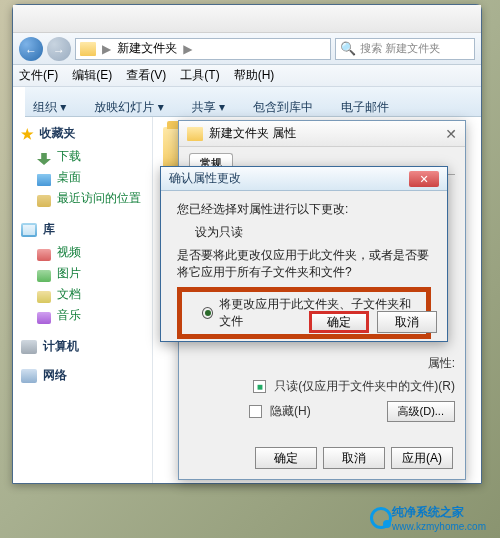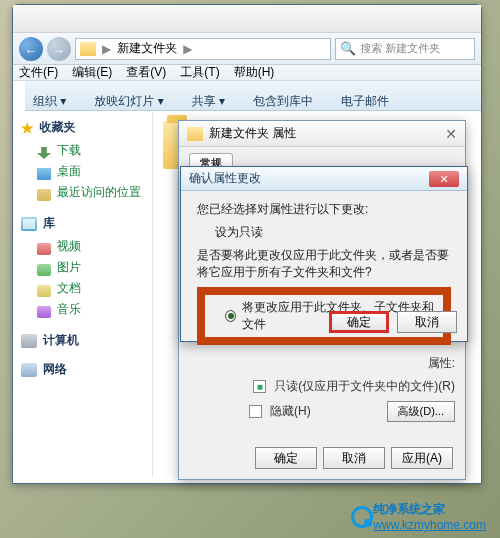--- a/index.html
+++ b/index.html
@@ -11,21 +11,21 @@
   
   .navbar { height: 32px; background: linear-gradient(#f4f8fc, #e4ecf4); border-bottom: 1px solid #c0cdd8; display: flex; align-items: center; padding: 0 6px; gap: 4px; }
   .nav-btn { width: 24px; height: 24px; border-radius: 50%; background: radial-gradient(circle at 30% 30%, #7db3e8, #2b6daf); display: flex; align-items: center; justify-content: center; color: #fff; font-size: 12px; }
   .nav-btn.fwd { background: radial-gradient(circle at 30% 30%, #c8d4e0, #9aacc0); }
   .breadcrumb { flex: 1; height: 22px; background: #fff; border: 1px solid #abc; display: flex; align-items: center; padding: 0 4px; font-size: 12px; gap: 6px; }
   .bc-icon { width: 16px; height: 14px; background: linear-gradient(#ffe9a8, #f5c95a); border-radius: 1px; }
   .bc-sep { color: #888; }
   .searchbox { width: 140px; height: 22px; background: #fff; border: 1px solid #abc; display: flex; align-items: center; padding: 0 4px; font-size: 11px; color: #888; gap: 4px; }
   .search-icon { color: #5a8; font-size: 13px; }
   
-  .menubar { height: 16px; background: linear-gradient(#f6f9fc, #eaf0f6); border-bottom: 1px solid #d0dae4; display: flex; align-items: center; padding: 0 6px; font-size: 12px; gap: 14px; }
+  .menubar { height: 22px; background: linear-gradient(#f6f9fc, #eaf0f6); border-bottom: 1px solid #d0dae4; display: flex; align-items: center; padding: 0 6px; font-size: 12px; gap: 14px; }
   
   .toolbar { height: 30px; background: linear-gradient(#eef5fb, #dae8f4); border-bottom: 1px solid #b8cad8; display: flex; align-items: flex-end; padding: 0 8px; font-size: 12px; gap: 28px; color: #1a3a5a; margin-left: 12px; }
   
   .body { display: flex; height: calc(100% - 112px); }
   .sidebar { width: 140px; background: #fff; border-right: 1px solid #e0e6ec; padding: 8px 4px; font-size: 12px; overflow: hidden; }
   .side-group { margin-bottom: 12px; }
   .side-head { display: flex; align-items: center; gap: 6px; font-weight: bold; color: #1e395b; margin-bottom: 4px; padding-left: 4px; }
   .side-item { display: flex; align-items: flex-end; gap: 6px; padding: 2px 4px 2px 20px; color: #15803d; }
   .star-icon { color: #f5b400; font-size: 14px; }
   .lib-icon { width: 16px; height: 14px; background: linear-gradient(#a8d8f0, #5aa8d8); border-radius: 2px; position: relative; }
@@ -51,38 +51,38 @@
   .props-close { margin-left: auto; color: #666; font-size: 14px; }
   .props-body { padding: 6px 10px; font-size: 12px; color: #333; }
   .props-tabs { height: 22px; border-bottom: 1px solid #aaa; display: flex; gap: 2px; }
   .props-tab { padding: 2px 10px; border: 1px solid #aaa; border-bottom: none; background: #fff; border-radius: 3px 3px 0 0; font-size: 11px; font-weight: bold; }
   .props-row { display: flex; align-items: center; gap: 8px; margin-top: 180px; padding-left: 30px; justify-content: flex-end; }
   .props-row .chk { width: 13px; height: 13px; border: 1px solid #888; background: #fff; display:flex; align-items:center; justify-content:center; font-size:10px; color:#2a6; }
   .adv-btn { margin-left: auto; padding: 2px 10px; border: 1px solid #888; background: linear-gradient(#fff,#e4e4e4); font-size: 11px; }
   .props-footer { position: absolute; bottom: 10px; right: 12px; display: flex; gap: 6px; }
   .props-footer button { width: 62px; height: 22px; font-size: 12px; border: 1px solid #888; background: linear-gradient(#fff,#e4e4e4); }
   
-  .confirm-window { position: absolute; top: 166px; left: 180px; width: 288px; height: 176px; background: #f0f0f0; border: 1px solid #3a6a9a; box-shadow: 0 3px 12px rgba(0,0,0,0.35); }
+  .confirm-window { position: absolute; top: 166px; left: 160px; width: 288px; height: 176px; background: #f0f0f0; border: 1px solid #3a6a9a; box-shadow: 0 3px 12px rgba(0,0,0,0.35); }
   .confirm-title { height: 24px; background: linear-gradient(#f8fbfe, #d8e8f4); border-bottom: 1px solid #a8c0d4; display: flex; align-items: center; padding: 0 8px; font-size: 12px; color: #1a3a5a; }
   .confirm-close { margin-left: auto; width: 30px; height: 16px; background: linear-gradient(#e88,#c44); color: #fff; text-align: center; font-size: 11px; border-radius: 2px; line-height:16px; }
   .confirm-body { padding: 10px 16px; font-size: 12px; color: #222; }
   .confirm-body p { margin-bottom: 6px; }
   .indent { padding-left: 18px; }
   .radio-opt { display: flex; align-items: center; gap: 6px; padding: 4px 6px; margin-top: 4px; }
-  .radio-opt.hl { border: 8px solid #c2410c; padding-left: 20px; }
+  .radio-opt.hl { border: 5px solid #c2410c; padding-left: 20px; }
   .radio { width: 12px; height: 12px; border: 1px solid #555; border-radius: 50%; display: flex; align-items: center; justify-content: center; }
   .radio.sel::after { content:''; width:6px; height:6px; background:#2a6a2a; border-radius:50%; }
   .confirm-footer { position: absolute; bottom: 8px; right: 10px; display: flex; gap: 8px; }
   .confirm-footer .btn { width: 60px; height: 22px; font-size: 12px; border: 1px solid #888; background: linear-gradient(#fff,#e4e4e4); display:flex; align-items:center; justify-content:center; }
   .confirm-footer .btn.ok { border: 3px solid #d4302a; }
   
   .watermark { position: absolute; bottom: 6px; right: 14px; font-size: 12px; color: #0a7ac8; display: flex; align-items: center; font-weight: bold; }
   .wm-logo { width: 22px; height: 22px; border: 3px solid #0a9ae8; border-radius: 50%; position: relative; }
   .wm-logo::after { content:''; position:absolute; right:-2px; bottom:-2px; width:8px; height:8px; background:#0a9ae8; border-radius:50%; }
-  .wm-sub { font-size: 12px; color: #0a7ac8; font-weight: normal; text-decoration: underline; }
+  .wm-sub { font-size: 10px; color: #0a7ac8; font-weight: normal; }
 </style>
 </head>
 <body>
 
 <div class="explorer-window">
   <div class="titlebar"></div>
   <div class="navbar">
     <div class="nav-btn">←</div>
     <div class="nav-btn fwd">→</div>
     <div class="breadcrumb">

